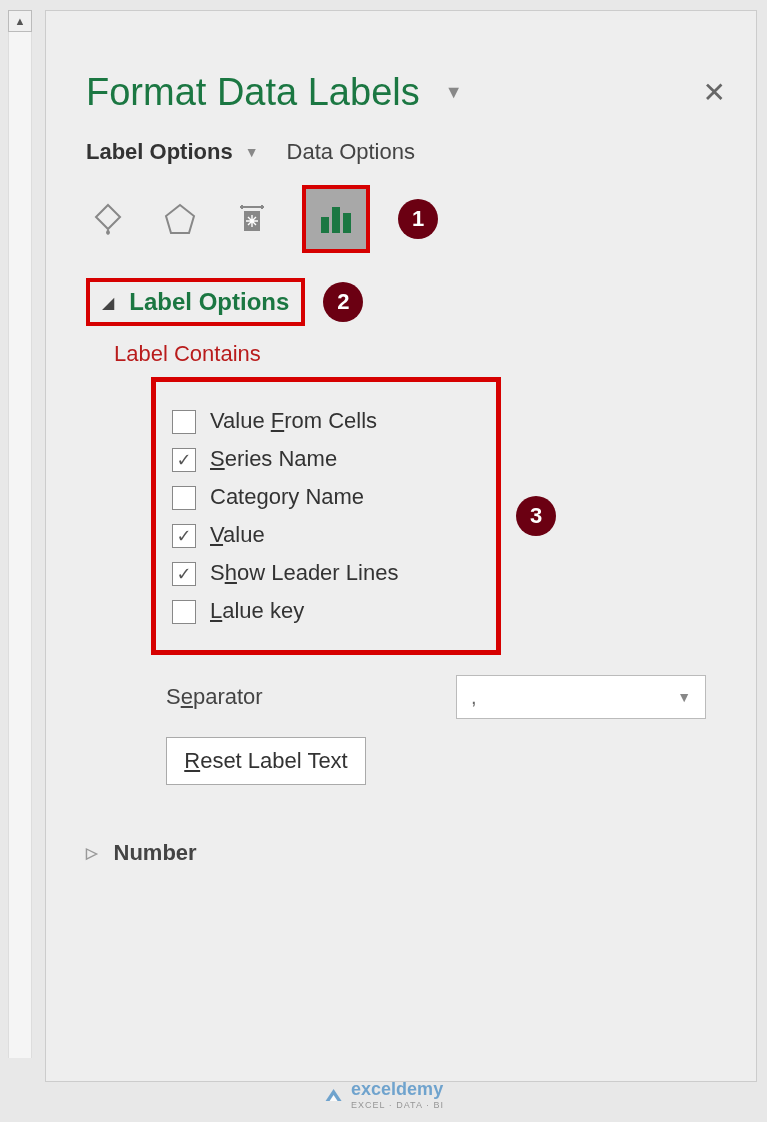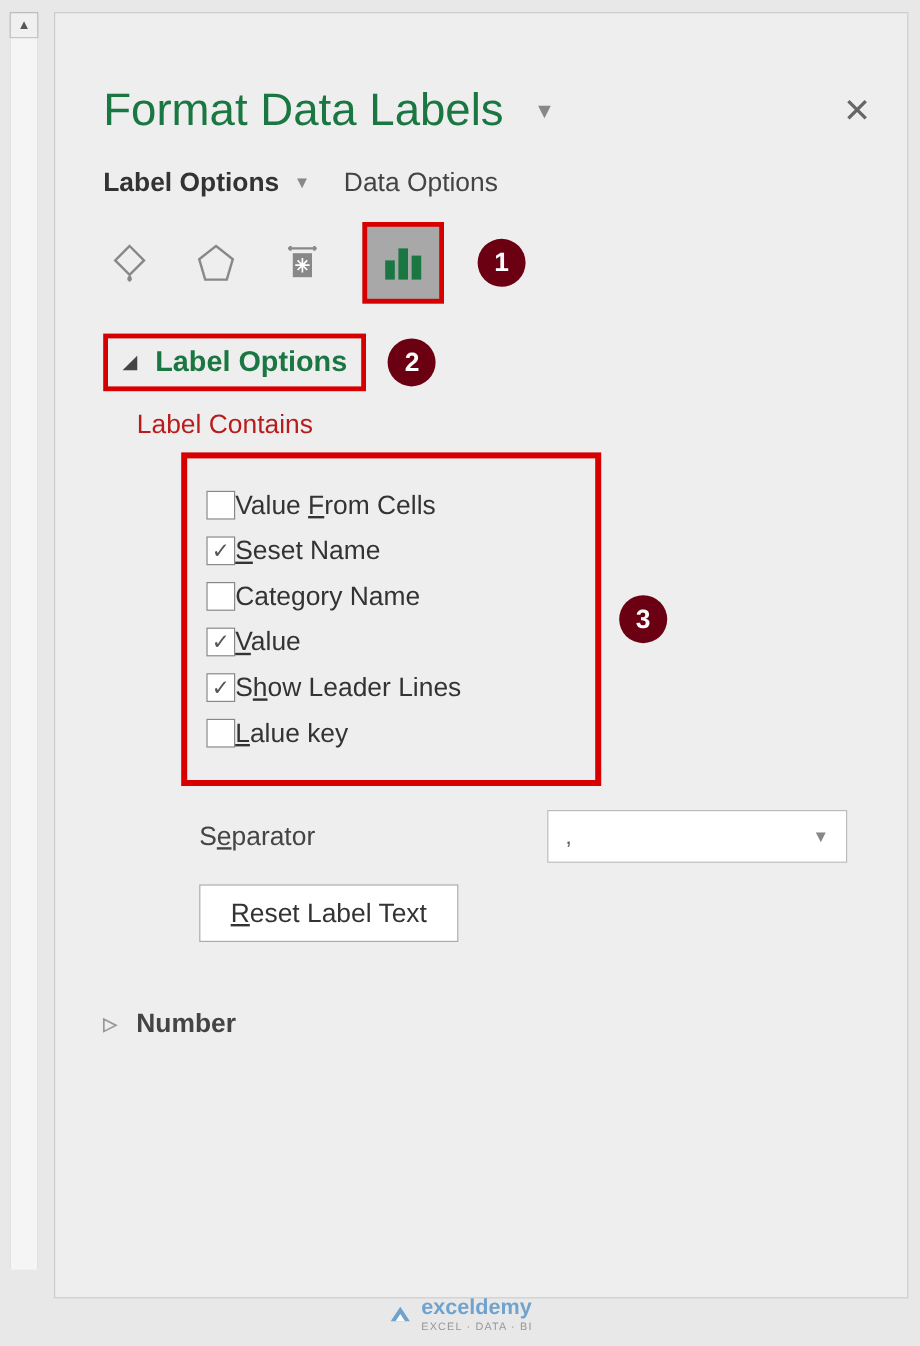--- a/index.html
+++ b/index.html
@@ -91,21 +91,22 @@
   .section-label { color: #1b7742; font-size: 24px; font-weight: 700; }
   .label-contains { font-size: 22px; color: #b91c1c; margin-left: 28px; margin-bottom: 10px; }
   .check-group {
     border: 5px solid #d60000;
     margin-left: 65px;
     width: 350px;
     padding: 14px 16px;
     position: relative;
   }
   .check-row {
-    display: flex; align-items: center;
+    display: flex; align-items: flex-end;
+    gap: 14px;
     font-size: 22px;
     color: #333;
     margin: 12px 0;
   }
   .check-box {
     width: 24px; height: 24px;
     border: 1px solid #888;
     background: #fff;
     display: flex; align-items: center; justify-content: center;
     font-size: 18px;
@@ -121,21 +122,21 @@
     background: #fff;
     display: flex; align-items: center; justify-content: space-between;
     padding: 0 14px;
     color: #666;
     font-size: 20px;
     margin-right: 20px;
   }
   .reset-btn {
     margin-left: 80px;
     margin-top: 18px;
-    width: 216px; height: 48px;
+    width: 200px; height: 48px;
     border: 1px solid #aaa;
     background: #fff;
     font-size: 22px;
     color: #333;
     display: flex; align-items: center; justify-content: center;
   }
   .number-row {
     display: flex; align-items: center; gap: 16px;
     margin-top: 55px; font-size: 22px; font-weight: 600; color: #444;
   }
@@ -216,21 +217,21 @@
 
   <div class="check-group">
     <span class="badge badge3-pos">3</span>
 
     <div class="check-row">
       <span class="check-box"></span>
       <span><span>Value </span><span class="underline-letter">F</span><span>rom Cells</span></span>
     </div>
     <div class="check-row">
       <span class="check-box">✓</span>
-      <span><span></span><span class="underline-letter">S</span><span>eset Name</span></span>
+      <span><span></span><span class="underline-letter">S</span><span>eries Name</span></span>
     </div>
     <div class="check-row">
       <span class="check-box"></span>
       <span><span>Cate</span><span class="underline-letter">g</span><span>ory Name</span></span>
     </div>
     <div class="check-row">
       <span class="check-box">✓</span>
       <span><span></span><span class="underline-letter">V</span><span>alue</span></span>
     </div>
     <div class="check-row">

